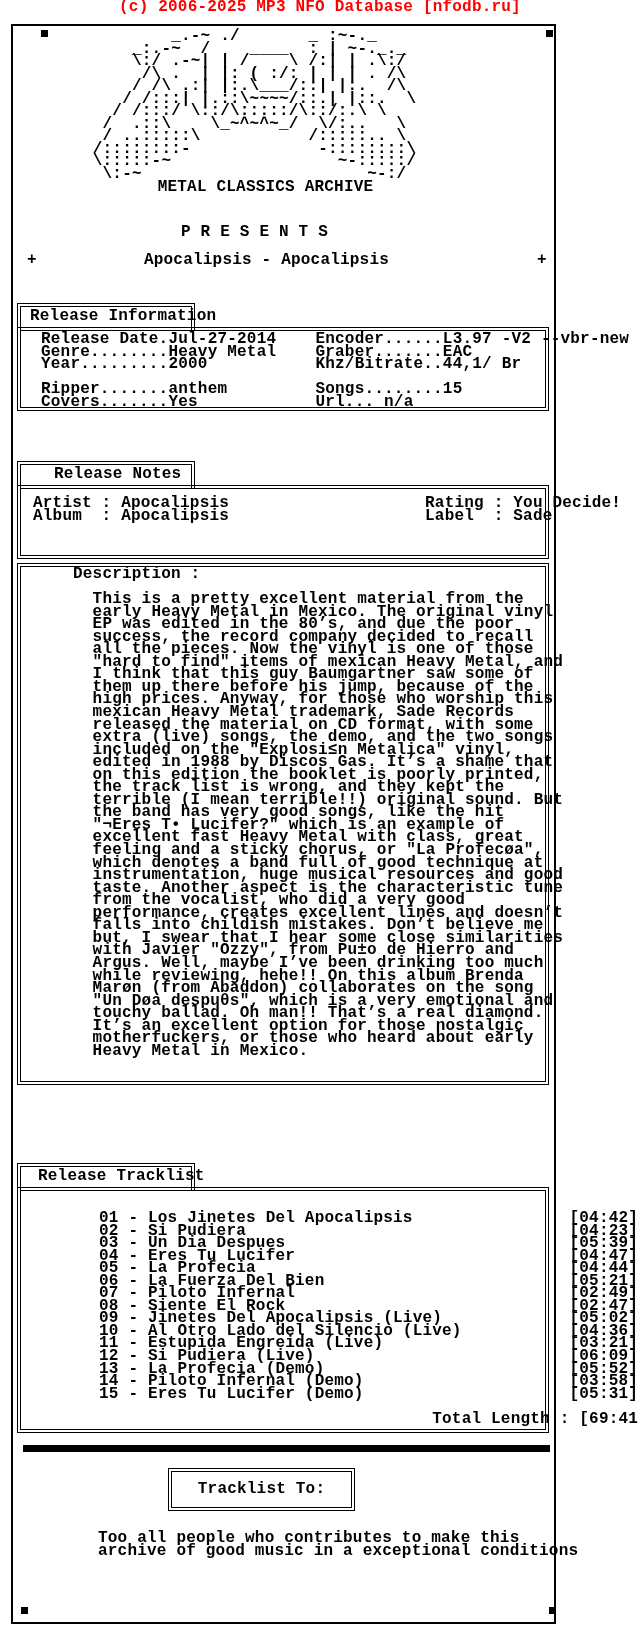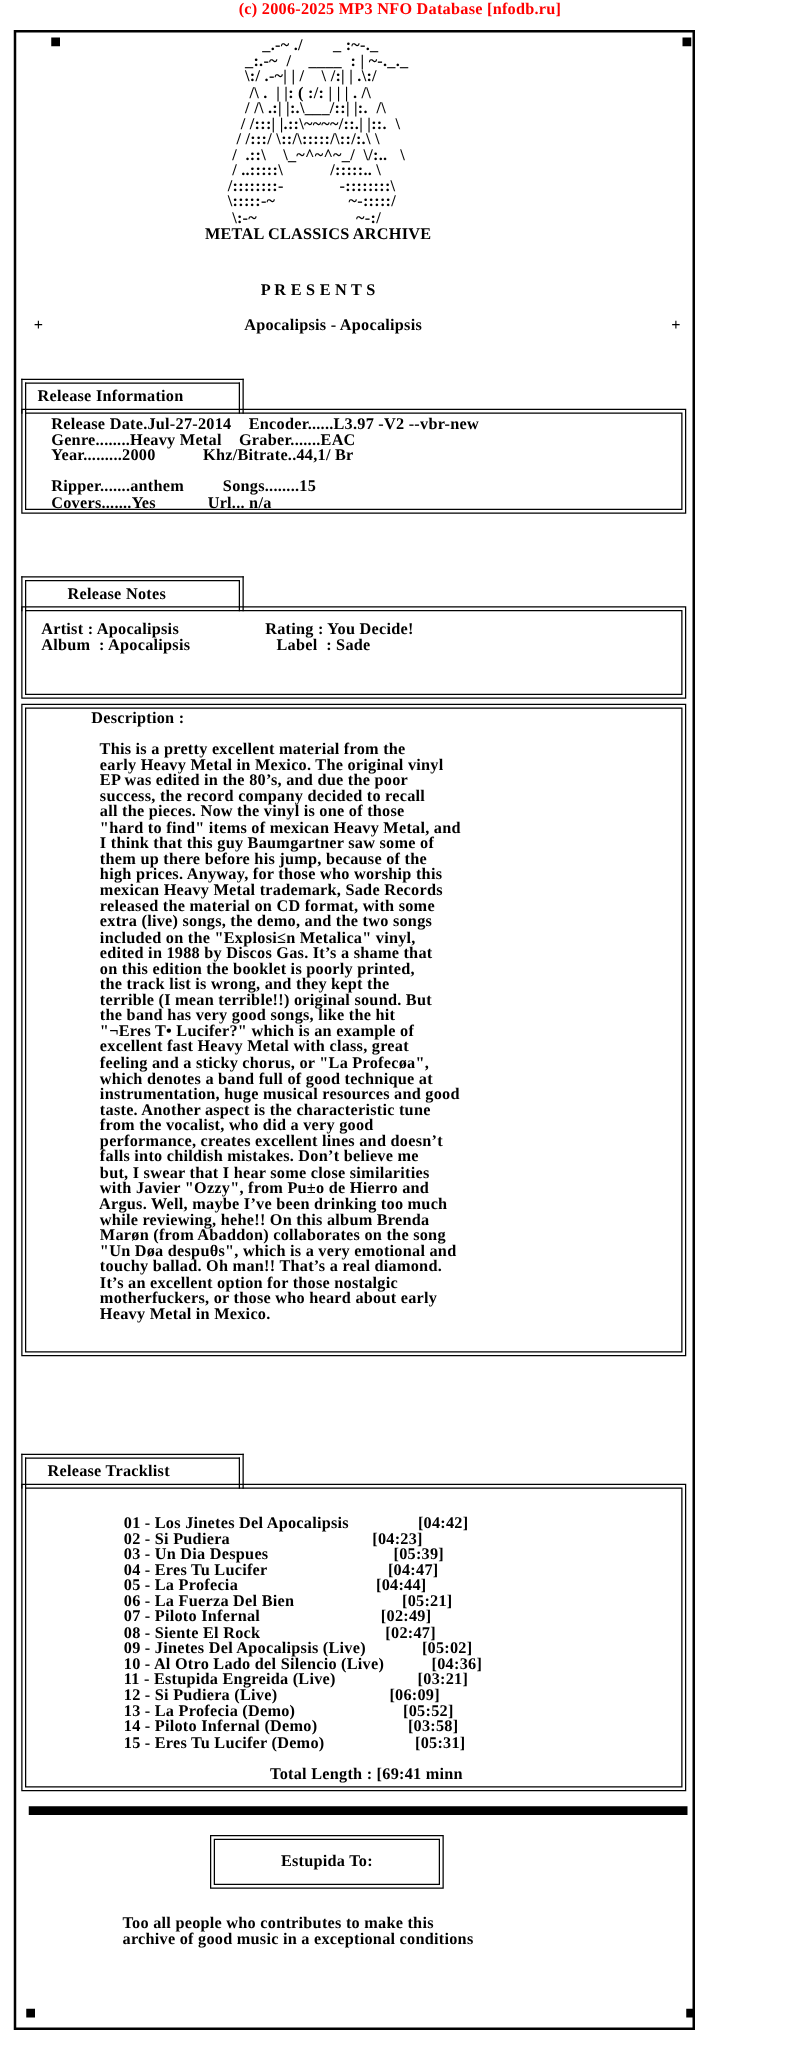--- a/index.html
+++ b/index.html
@@ -1,22 +1,22 @@
 <!DOCTYPE html>
 <html><head>
 <meta charset="utf-8">
 <style>
   html,body{margin:0;padding:0;}
   body{
     width:640px;height:1644px;position:relative;background:#fff;overflow:hidden;
     font-family:"Liberation Mono","DejaVu Sans Mono",monospace;
   }
   .mono{
-    font-family:Liberation Serif, serif;
-    font-size:13px;line-height:12.55px;font-weight:bold;color:#000;
+    font-family:Liberation Mono, monospace;
+    font-size:16px;line-height:12.55px;font-weight:bold;color:#000;
     letter-spacing:0.2px;white-space:pre;margin:0;
   }
   .abs{position:absolute;}
   .red-header{
     position:absolute;top:1px;left:0;width:640px;text-align:center;color:#ff0000;
   }
   .page-border{
     position:absolute;left:11px;top:24px;width:545px;height:1600px;
     border:2px solid #000;box-sizing:border-box;background:#fff;
   }
@@ -52,21 +52,21 @@
     \:/ .-~| | /    \ /:| | .\:/
      /\ .  | |: ( :/: | | | . /\
     / /\ .:| |:.\___/::| |:.  /\
    / /:::| |.::\~~~~/::.| |::.  \
   / /:::/ \::/\:::::/\::/:.\ \
  /  .::\    \_~^~^~_/  \/:..   \
  / ..:::::\           /:::::.. \
 /::::::::-             -::::::::\
 \:::::-~                 ~-:::::/
  \:-~                       ~-:/</pre></div>
-<div class="center-line mono" style="top:181px;">METAL CLASSICS ARCHIVE</div>
+<div class="center-line mono" style="top:181px;margin-left:11px;">METAL CLASSICS ARCHIVE</div>
 <div class="center-line mono" style="top:226px;">P R E S E N T S</div>
 <div class="center-line mono" style="top:254px;padding-left:12px;">Apocalipsis - Apocalipsis</div>
 <div class="abs mono" style="left:27px;top:254px;">+</div>
 <div class="abs mono" style="left:537px;top:254px;">+</div>
 
 <div class="tab" style="left:17px;top:303px;width:178px;height:28px;">
   <div class="lbl mono pad1">Release Information</div>
 </div>
 <div class="box" style="left:17px;top:327px;width:532px;height:84px;"></div>
 <pre class="mono abs" style="left:41px;top:333px;z-index:5;">Release Date.Jul-27-2014    Encoder......L3.97 -V2 --vbr-new
@@ -142,16 +142,16 @@
 12 - Si Pudiera (Live)                          [06:09]
 13 - La Profecia (Demo)                         [05:52]
 14 - Piloto Infernal (Demo)                     [03:58]
 15 - Eres Tu Lucifer (Demo)                     [05:31]
 
                                   Total Length : [69:41 minn</pre>
 
 <div class="bar" style="left:23px;top:1445px;width:527px;height:7px;"></div>
 
 <div class="box" style="left:168px;top:1468px;width:187px;height:43px;">
-  <div class="greet-lbl mono">Estupida To:</div>
+  <div class="greet-lbl mono">Tracklist To:</div>
 </div>
 <pre class="mono abs" style="left:98px;top:1532px;">Too all people who contributes to make this
 archive of good music in a exceptional conditions</pre>
 
 </body></html>

